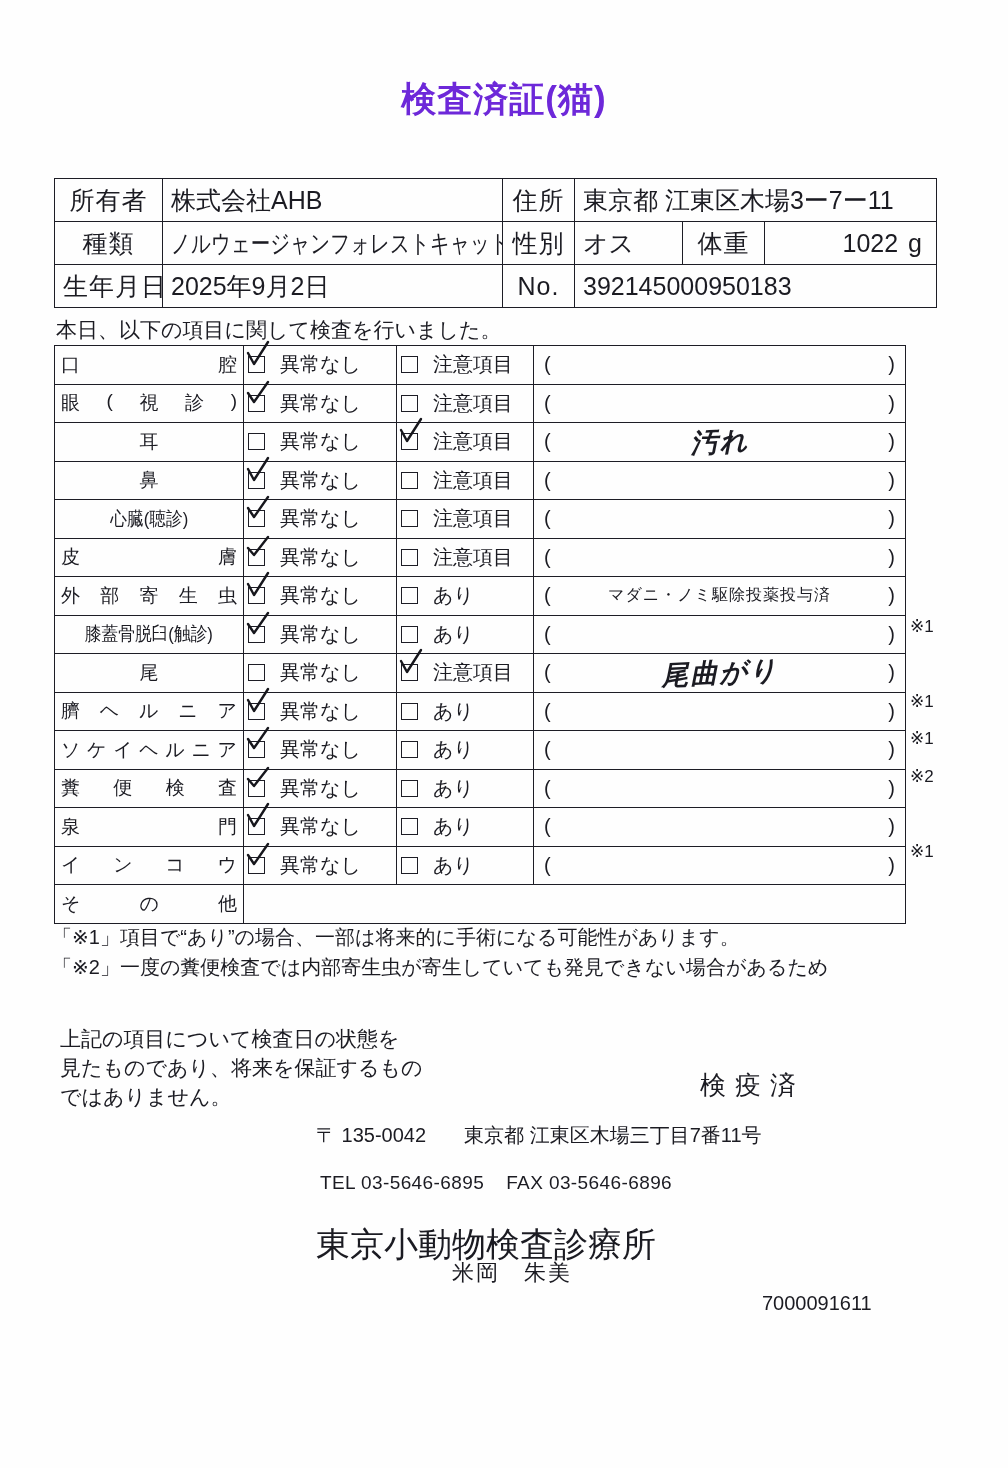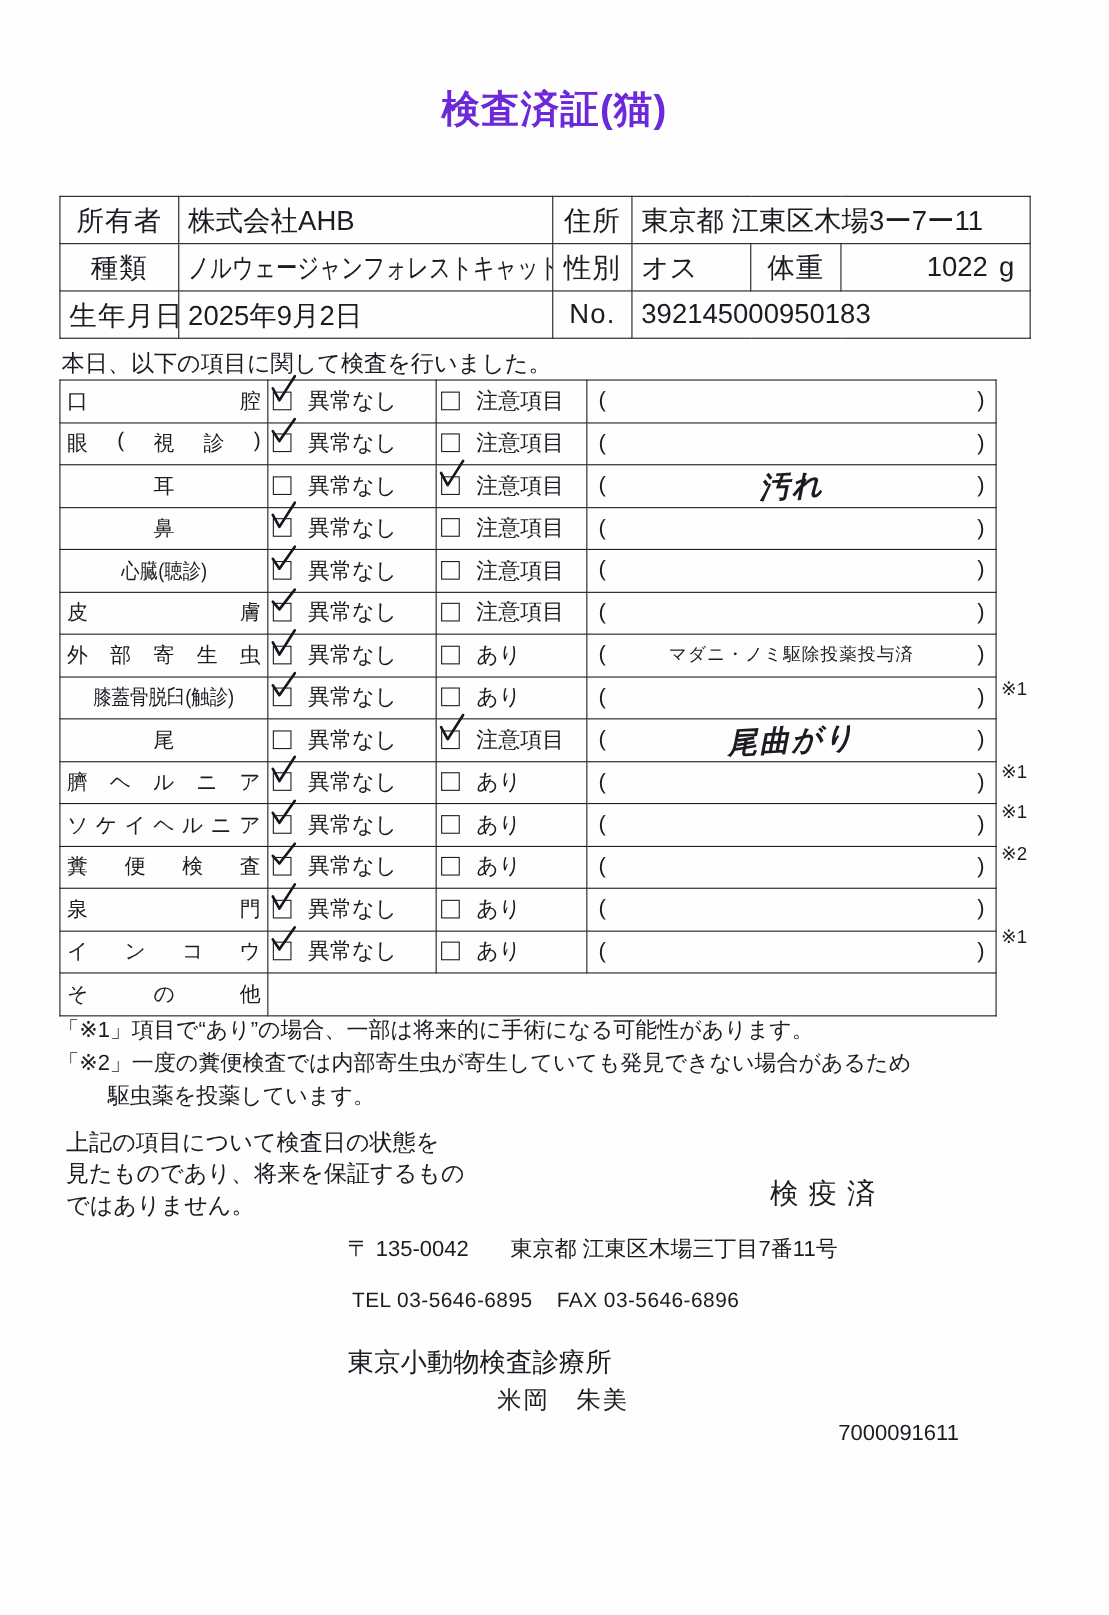--- a/index.html
+++ b/index.html
@@ -251,21 +251,21 @@
     left: 320px;
     font-size: 19px;
     font-family: "Liberation Sans", sans-serif;
     letter-spacing: 0.4px;
   }
   .footer-tel .fax { margin-left: 22px; }
   .clinic {
     position: absolute;
     top: 1222px;
     left: 316px;
-    font-size: 24px;
+    font-size: 34px;
   }
   .vet {
     position: absolute;
     top: 1258px;
     left: 452px;
     font-size: 22px;
     letter-spacing: 2px;
   }
   .serial {
     position: absolute;
@@ -737,21 +737,20 @@
       <div>※1</div>
       <div>※2</div>
       <div></div>
       <div>※1</div>
       <div></div>
     </div>
 
   <div class="footnotes">
     <div>「※1」項目で“あり”の場合、一部は将来的に手術になる可能性があります。</div>
     <div>「※2」一度の糞便検査では内部寄生虫が寄生していても発見できない場合があるため</div>
-    <div class="indent">駆虫薬を投薬しています。</div>
   </div>
 
   <div class="disclaimer">
     <div>上記の項目について検査日の状態を</div>
     <div>見たものであり、将来を保証するもの</div>
     <div>ではありません。</div>
   </div>
 
   <div class="stamp">検疫済</div>
 

